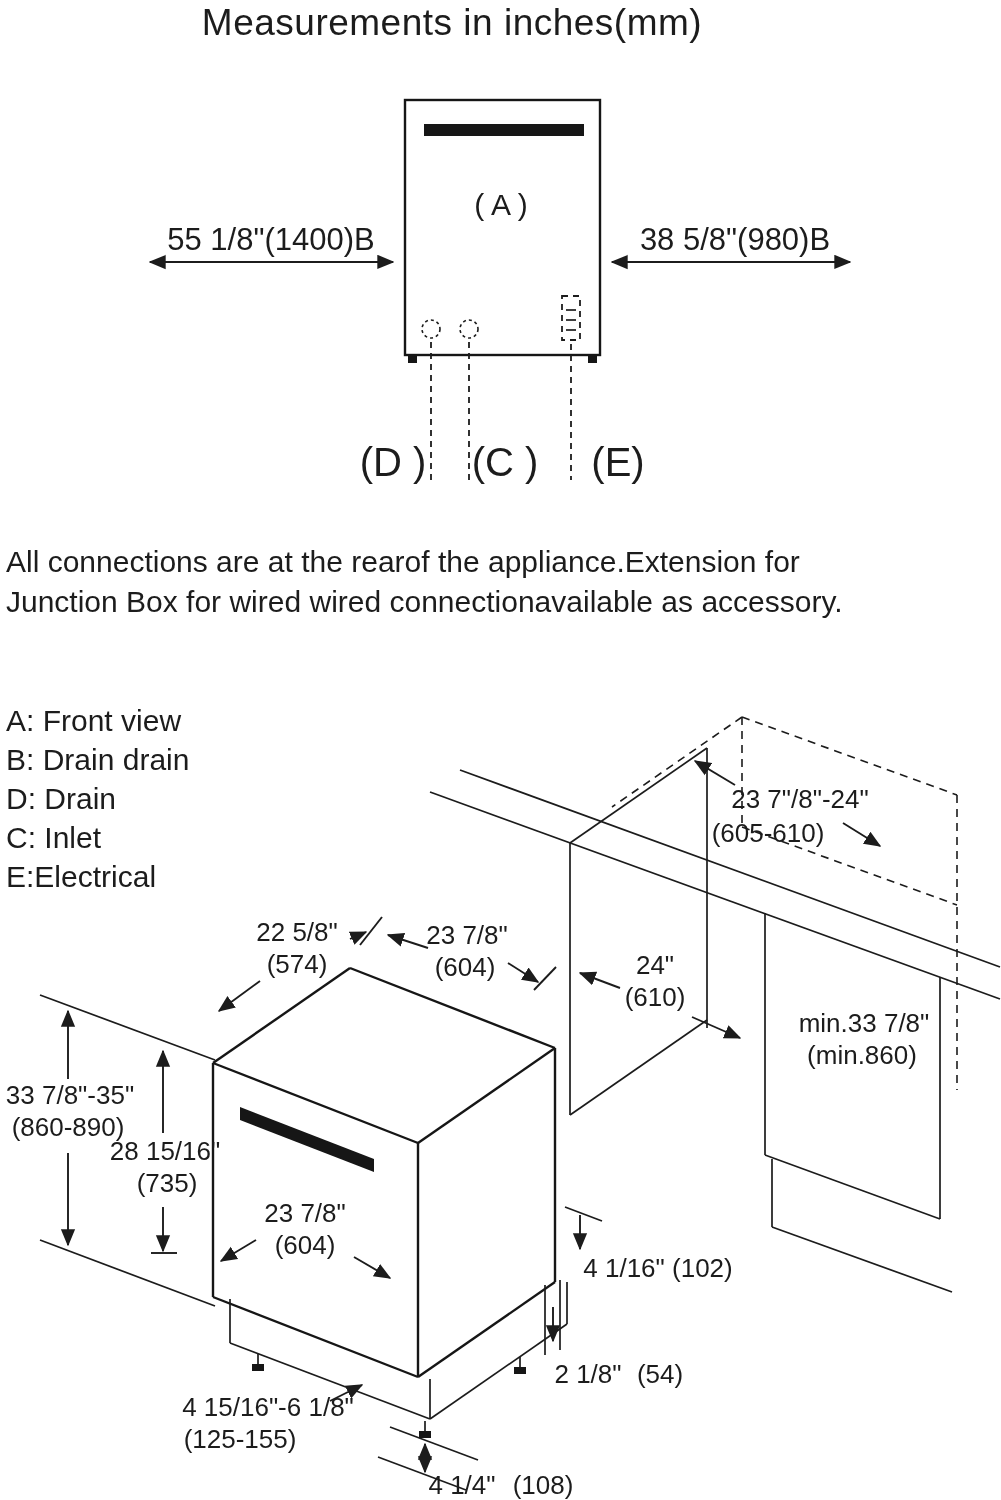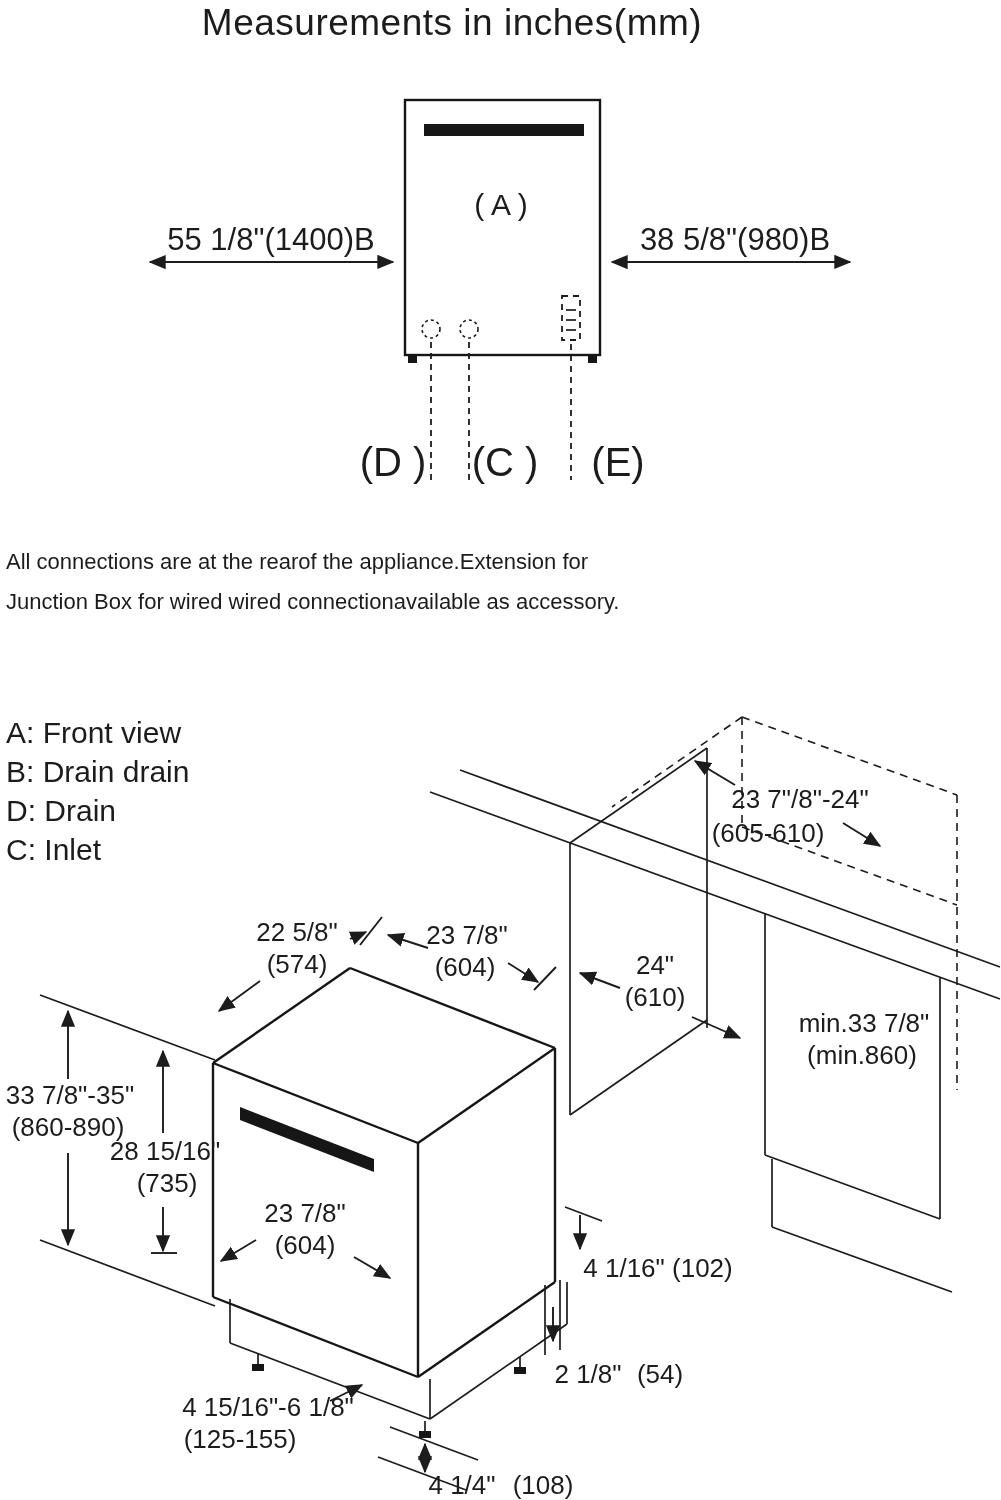--- a/index.html
+++ b/index.html
@@ -1,22 +1,22 @@
 <!DOCTYPE html>
 <html><head>
 <meta charset="utf-8">
 <style>
   html,body{margin:0;padding:0;background:#ffffff;}
   body{width:1001px;height:1500px;position:relative;overflow:hidden;
        font-family:"Liberation Sans", sans-serif;color:#1c1c1c;}
   .abs{position:absolute;}
   #title{top:2px;left:0;width:890px;text-align:center;font-size:37px;
          font-weight:400;letter-spacing:0.5px;padding-left:7px;}
-  #notes{top:542px;left:6px;font-size:22px;line-height:40px;}
-  #legend{top:701px;left:6px;font-size:30px;line-height:39px;margin-top:12px;}
+  #notes{top:542px;left:6px;font-size:30px;line-height:40px;}
+  #legend{top:701px;left:6px;font-size:30px;line-height:39px;}
   svg{position:absolute;left:0;}
   svg text{fill:#1c1c1c;}
   .s  {stroke:#1c1c1c;stroke-width:1.7;fill:none;}
   .s2 {stroke:#161616;stroke-width:2.4;fill:none;}
   .dim{stroke:#1c1c1c;stroke-width:1.9;fill:none;}
   .dash{stroke:#1c1c1c;stroke-width:1.6;fill:none;stroke-dasharray:8 6;}
   .dash2{stroke:#1c1c1c;stroke-width:1.8;fill:none;stroke-dasharray:6 5;}
   .dot{stroke:#1c1c1c;stroke-width:1.6;fill:none;stroke-dasharray:3 3;}
   .ink{fill:#161616;stroke:none;}
   .t26{font-size:26px;}
@@ -79,20 +79,21 @@
 <div class="abs" id="notes">
   <div>All connections are at the rearof the appliance.Extension for</div>
   <div>Junction Box for wired wired connectionavailable as accessory.</div>
 </div>
 
 <div class="abs" id="legend">
   <div>A: Front view</div>
   <div>B: Drain drain</div>
   <div>D: Drain</div>
   <div>C: Inlet</div>
+  <div>E:Electrical</div>
 </div>
 
 <svg style="top:695px" width="1001" height="810" viewBox="0 0 1001 810">
   <defs>
     <marker id="ah2" viewBox="0 0 12 12" refX="11" refY="6" markerWidth="9" markerHeight="9" orient="auto-start-reverse">
       <path d="M0,1 L12,6 L0,11 z" fill="#1c1c1c"></path>
     </marker>
   </defs>
 
   <g>

